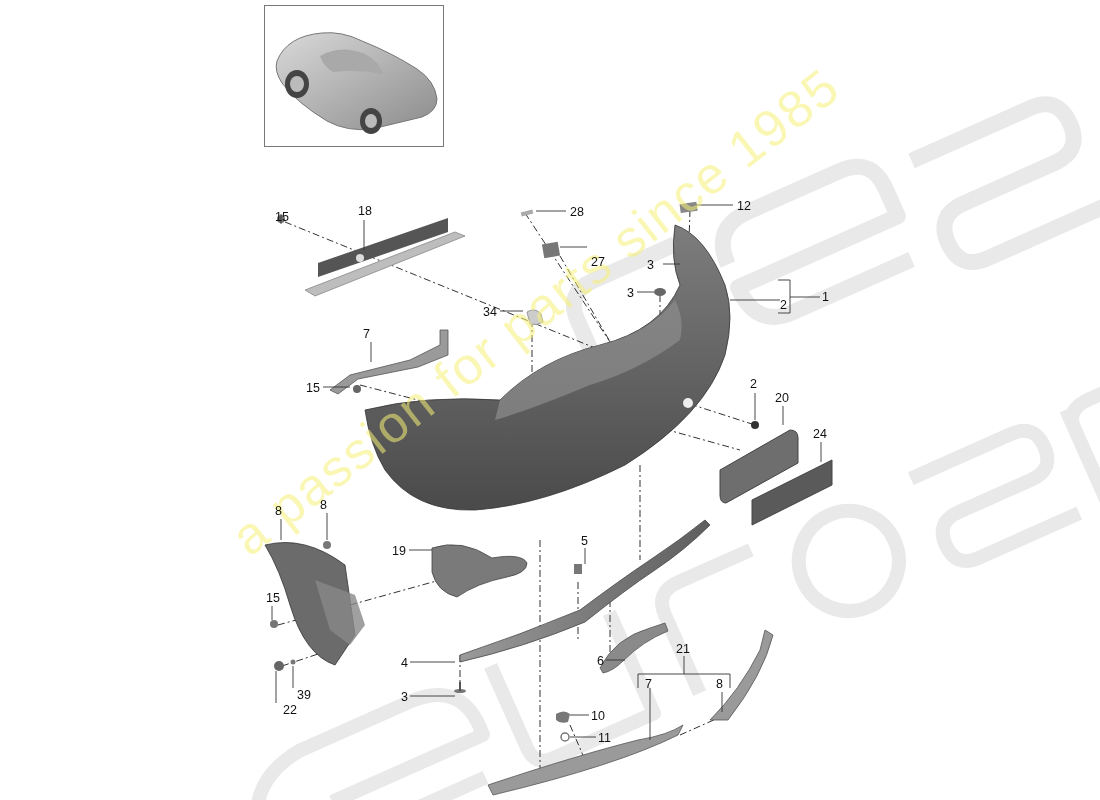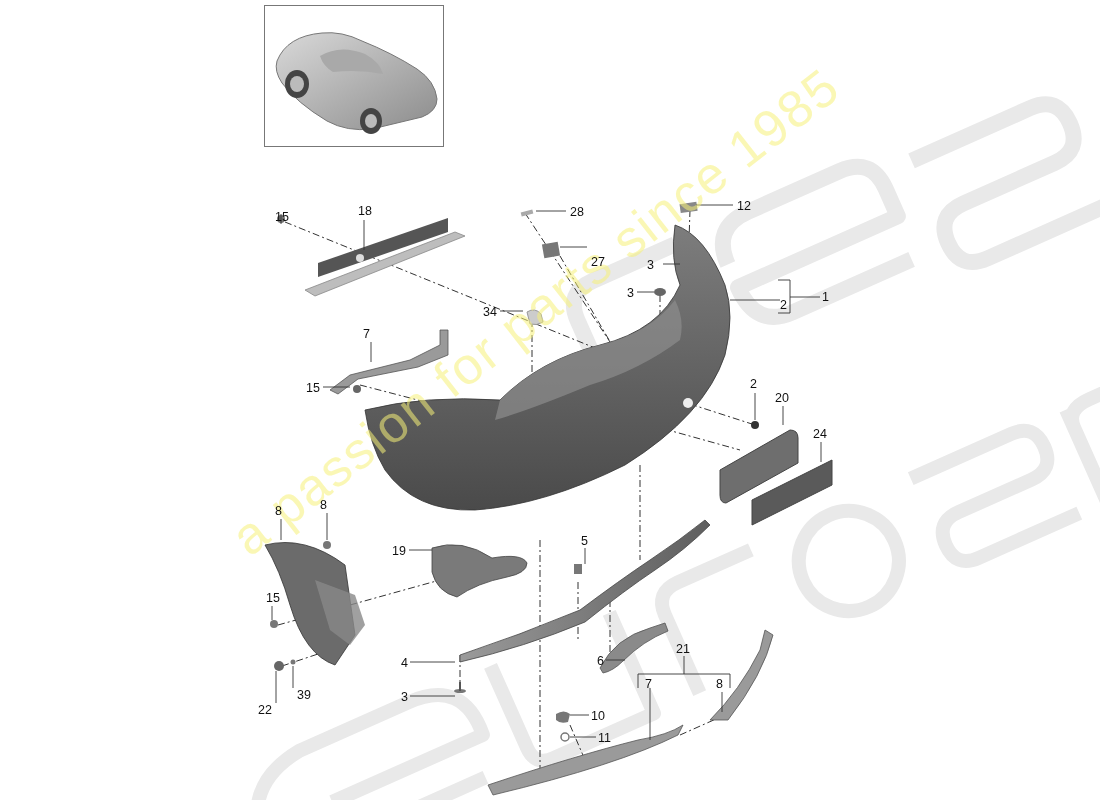--- a/index.html
+++ b/index.html
@@ -186,17 +186,17 @@
     <span class="callout" style="left:392px;top:544px">19</span>
     <span class="callout" style="left:581px;top:534px">5</span>
     <span class="callout" style="left:266px;top:591px">15</span>
     <span class="callout" style="left:401px;top:656px">4</span>
     <span class="callout" style="left:597px;top:654px">6</span>
     <span class="callout" style="left:676px;top:642px">21</span>
     <span class="callout" style="left:645px;top:677px">7</span>
     <span class="callout" style="left:716px;top:677px">8</span>
     <span class="callout" style="left:297px;top:688px">39</span>
     <span class="callout" style="left:401px;top:690px">3</span>
-    <span class="callout" style="left:258px;top:703px">22</span>
+    <span class="callout" style="left:283px;top:703px">22</span>
     <span class="callout" style="left:591px;top:709px">10</span>
     <span class="callout" style="left:598px;top:731px">11</span>
   </div>
 </div>
 
 </body></html>

